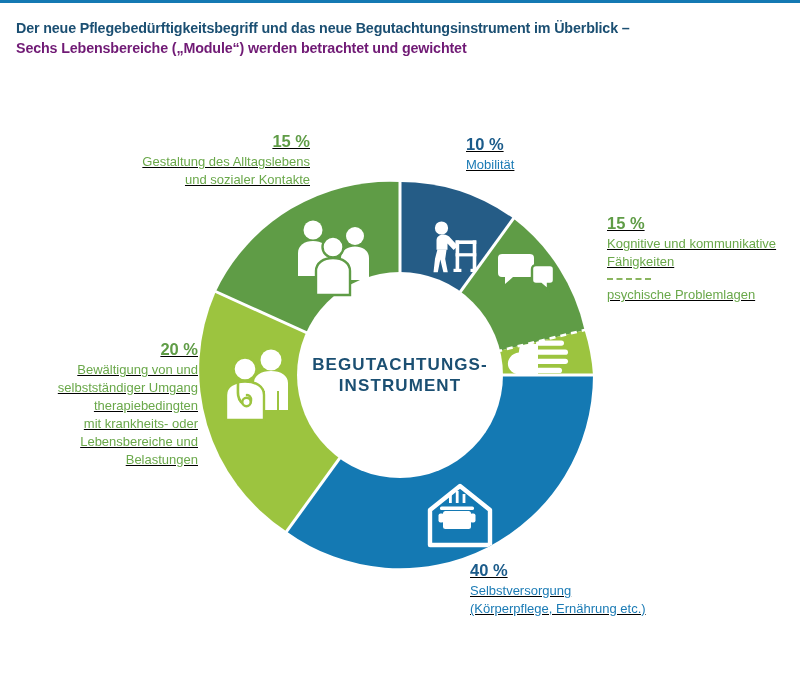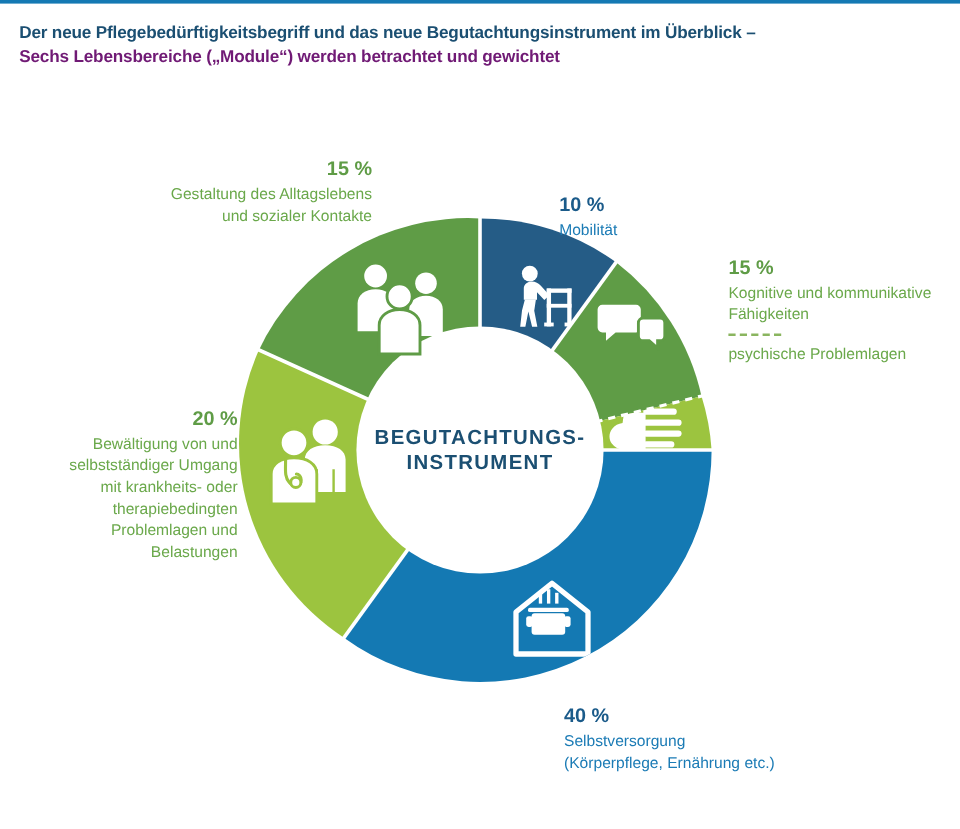--- a/index.html
+++ b/index.html
@@ -53,37 +53,38 @@
     height: 691px;
   }
   #donut-svg {
     position: absolute;
     left: 0;
     top: 0;
   }
 
   .callout {
     position: absolute;
+    text-decoration: underline;
   }
   .callout .pct {
     font-weight: bold;
     font-size: 16.5px;
     line-height: 23px;
     white-space: nowrap;
   }
   .callout .desc {
     font-size: 13px;
     line-height: 18px;
   }
   .align-right { text-align: right; }
   .align-left  { text-align: left;  }
 
   .green-dark  { color: #5f9c46; }
   .green-mid   { color: #6aa84a; }
-  .blue-dark   { color: #1b5b8a; margin-top: 27px; }
+  .blue-dark   { color: #1b5b8a; }
   .blue-mid    { color: #1b7bb5; }
 
   #callout-alltag {
     left: 60px;
     top: 130px;
     width: 250px;
   }
   #callout-mobilitaet {
     left: 466px;
     top: 133px;
@@ -276,23 +277,23 @@
     <div class="desc green-mid">Kognitive und kommunikative</div>
     <div class="desc green-mid">Fähigkeiten</div>
     <div class="dashed-sep"></div>
     <div class="desc green-mid">psychische Problemlagen</div>
   </div>
 
   <div class="callout align-right" id="callout-bewaeltigung">
     <div class="pct green-dark">20 %</div>
     <div class="desc green-mid">Bewältigung von und</div>
     <div class="desc green-mid">selbstständiger Umgang</div>
+    <div class="desc green-mid">therapiebedingten</div>
     <div class="desc green-mid">mit krankheits- oder</div>
-    <div class="desc green-mid">therapiebedingten</div>
-    <div class="desc green-mid">Problemlagen und</div>
+    <div class="desc green-mid">Lebensbereiche und</div>
     <div class="desc green-mid">Belastungen</div>
   </div>
 
   <div class="callout align-left" id="callout-selbstversorgung">
     <div class="pct blue-dark">40 %</div>
     <div class="desc blue-mid">Selbstversorgung</div>
     <div class="desc blue-mid">(Körperpflege, Ernährung etc.)</div>
   </div>
 
 </div>

